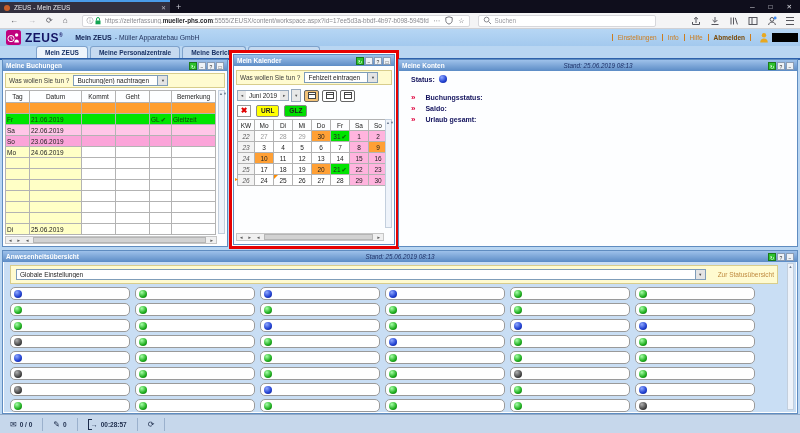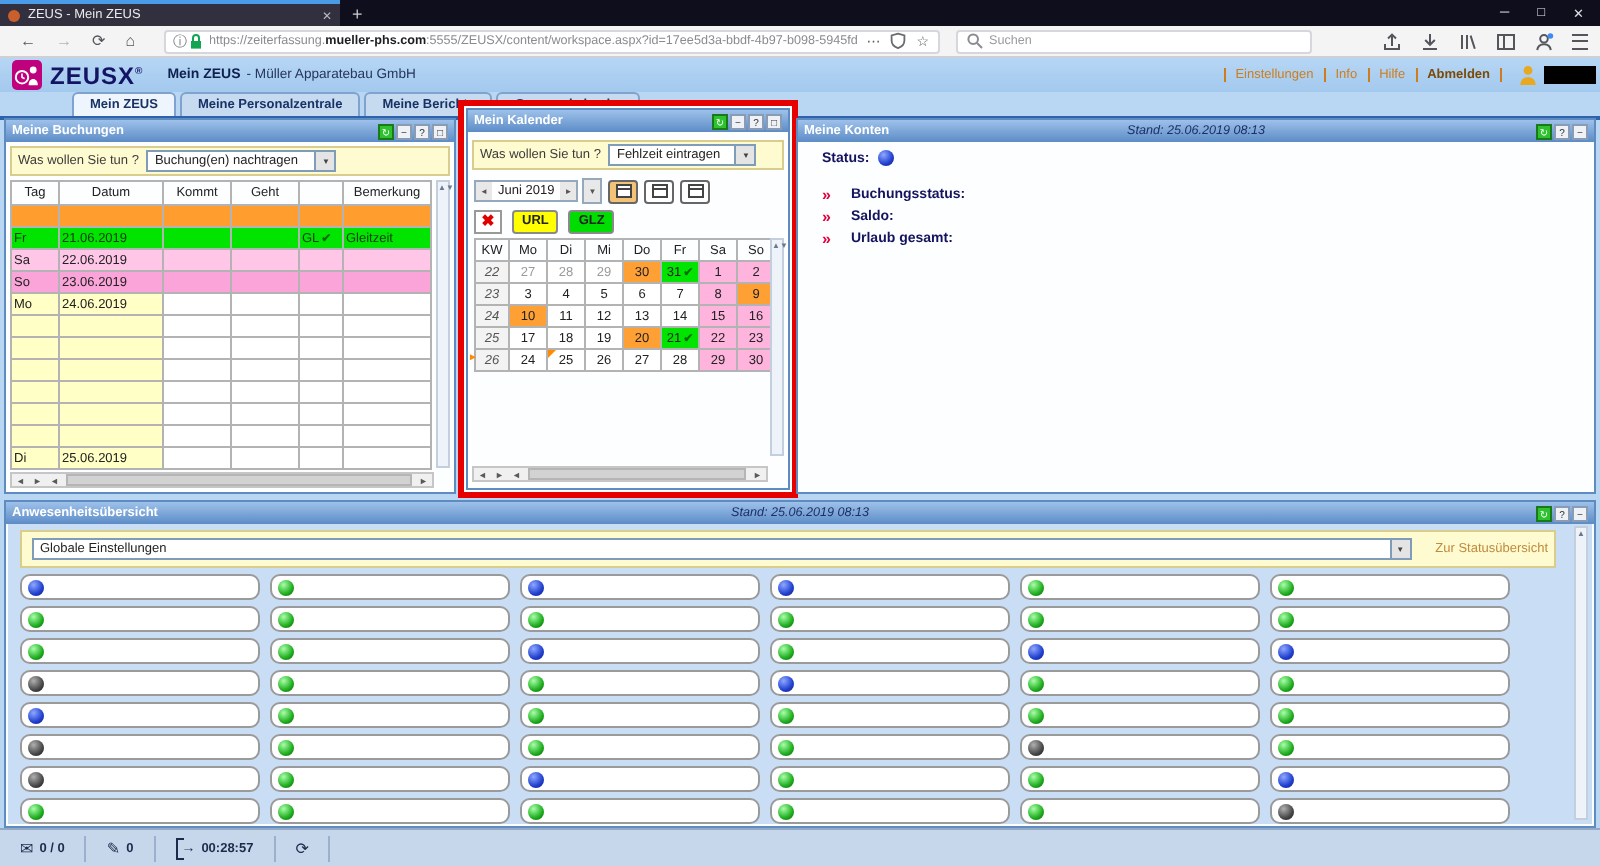--- a/index.html
+++ b/index.html
@@ -213,21 +213,21 @@
   </div>
 
   <div class="abs appheader">
     <svg class="logo" width="15" height="15">
       <rect x="0" y="0" width="15" height="15" rx="2.5" fill="#c0017e"></rect>
       <circle cx="5" cy="8.6" r="3.1" fill="none" stroke="#fff" stroke-width="1"></circle>
       <path d="M5 6.8v1.8l1.3.8" fill="none" stroke="#fff" stroke-width=".8"></path>
       <circle cx="10.6" cy="5" r="1.7" fill="#fff"></circle>
       <path d="M8.3 12.6c0-2 1-3.1 2.3-3.1s2.3 1.1 2.3 3.1z" fill="#fff"></path>
     </svg>
-    <span class="zeusword"><span>ZEUSX</span><span class="zeusreg">®</span></span>
+    <span class="zeusword"><span>ZEUS</span><span class="zeusreg">®</span></span>
     <span class="wstitle">Mein ZEUS</span>
     <span class="wssub">- Müller Apparatebau GmbH</span>
     <div class="hdrlinks">
       <span class="hlink">Einstellungen</span>
       <span class="hlink">Info</span>
       <span class="hlink">Hilfe</span>
       <span class="hlink last">Abmelden</span>
     </div>
     <svg class="useric" width="10" height="11">
         <circle cx="5" cy="3.2" r="2.2" fill="#e8a820"></circle>

